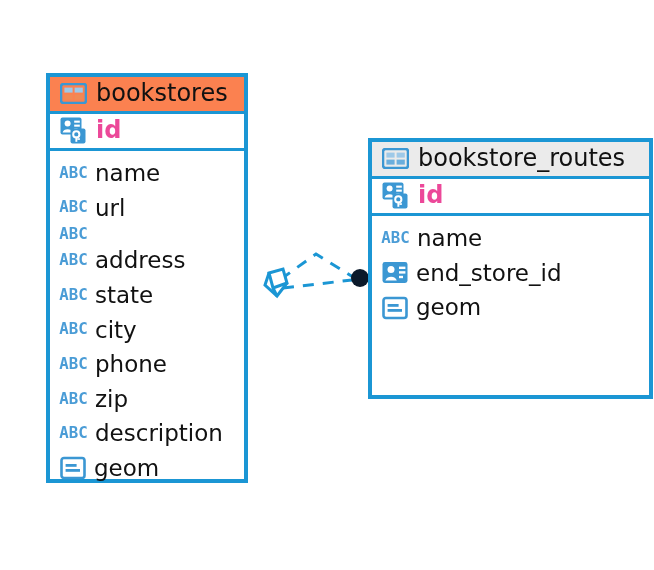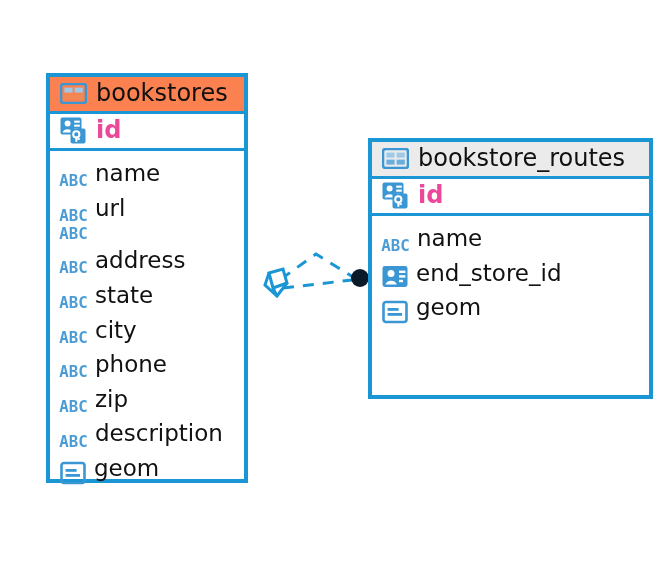--- a/index.html
+++ b/index.html
@@ -39,21 +39,21 @@
     padding:3px 10px 4px 10px;
     box-sizing:border-box;
     border-top:3px solid #1b96d4;
     border-bottom:3px solid #1b96d4;
     font-size:24px;font-weight:bold;color:#ec4899;
     line-height:1.12;white-space:nowrap;
   }
 
   .fields{padding:5px 0 6px 0;}
   .field-row{
-    display:flex;align-items:flex-end;gap:8px;
+    display:flex;align-items:center;gap:8px;
     padding:1px 10px;
     box-sizing:border-box;
     font-size:23px;color:#111111;
     line-height:1.42;white-space:nowrap;
   }
 
   
   .icon{flex:0 0 auto;display:inline-flex;align-items:center;justify-content:center;}
   .icon svg{display:block;}
   .icon-tbl{width:27px;height:21px;}

